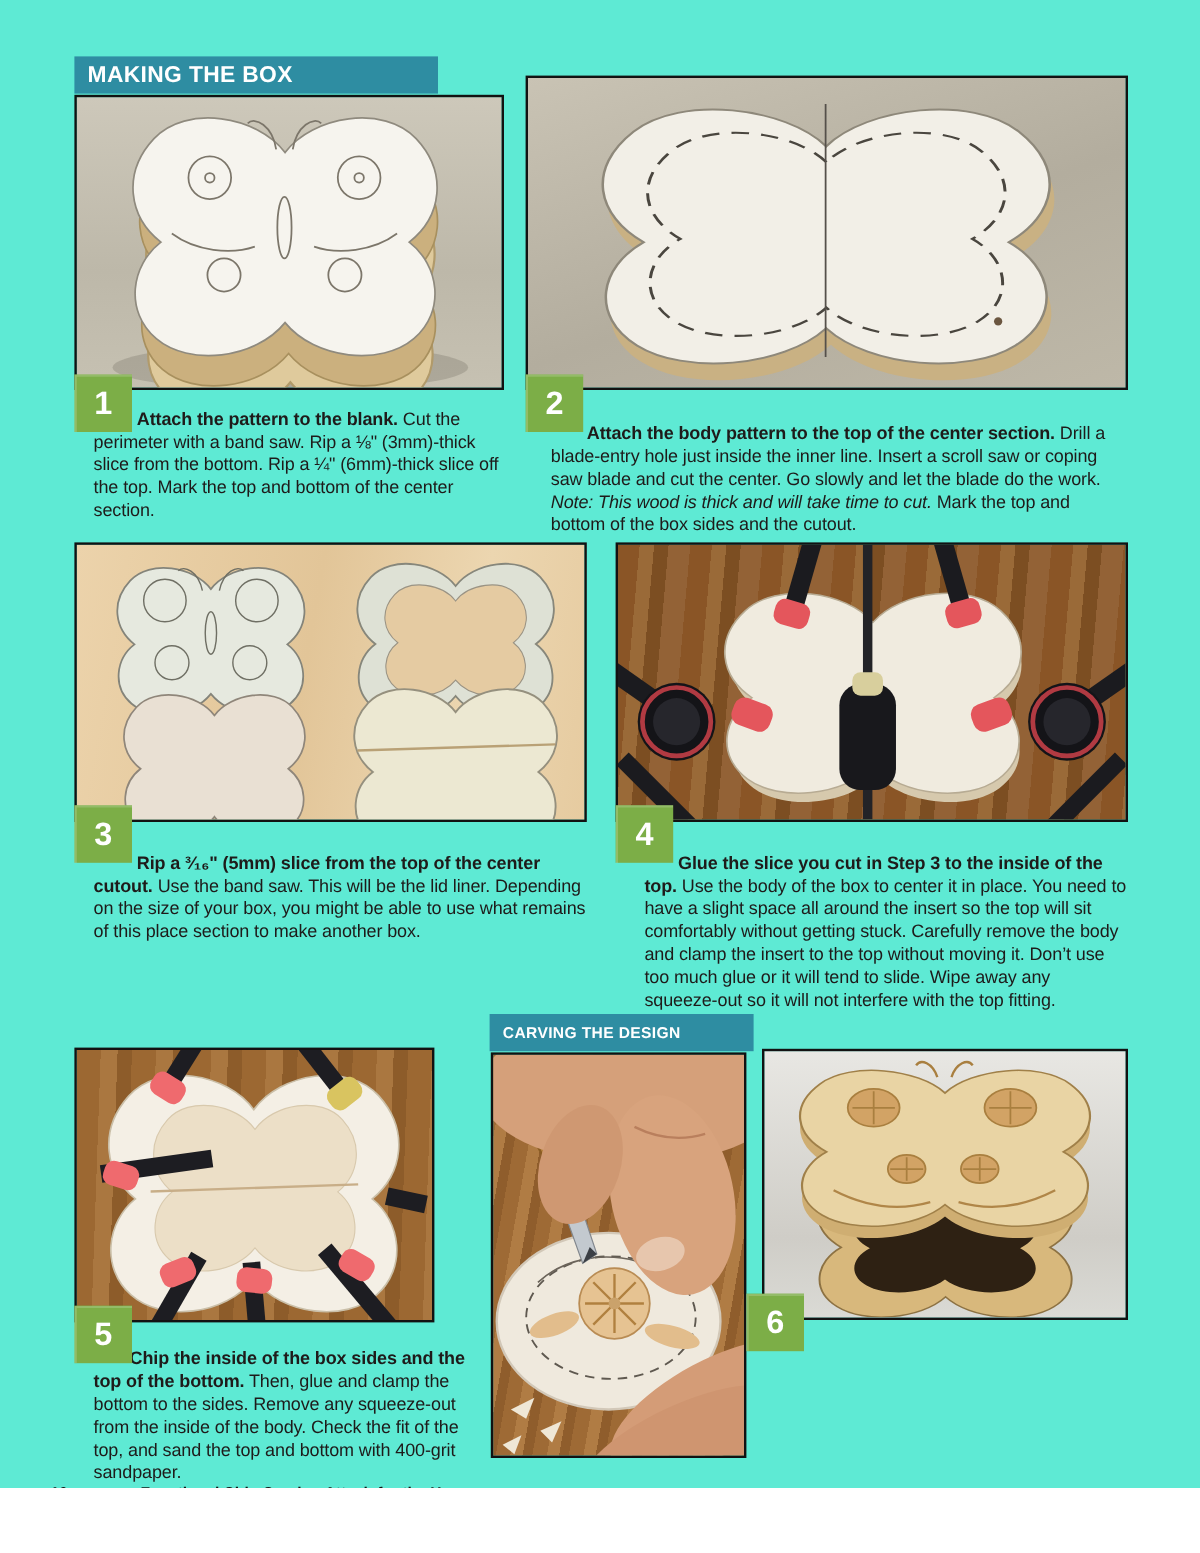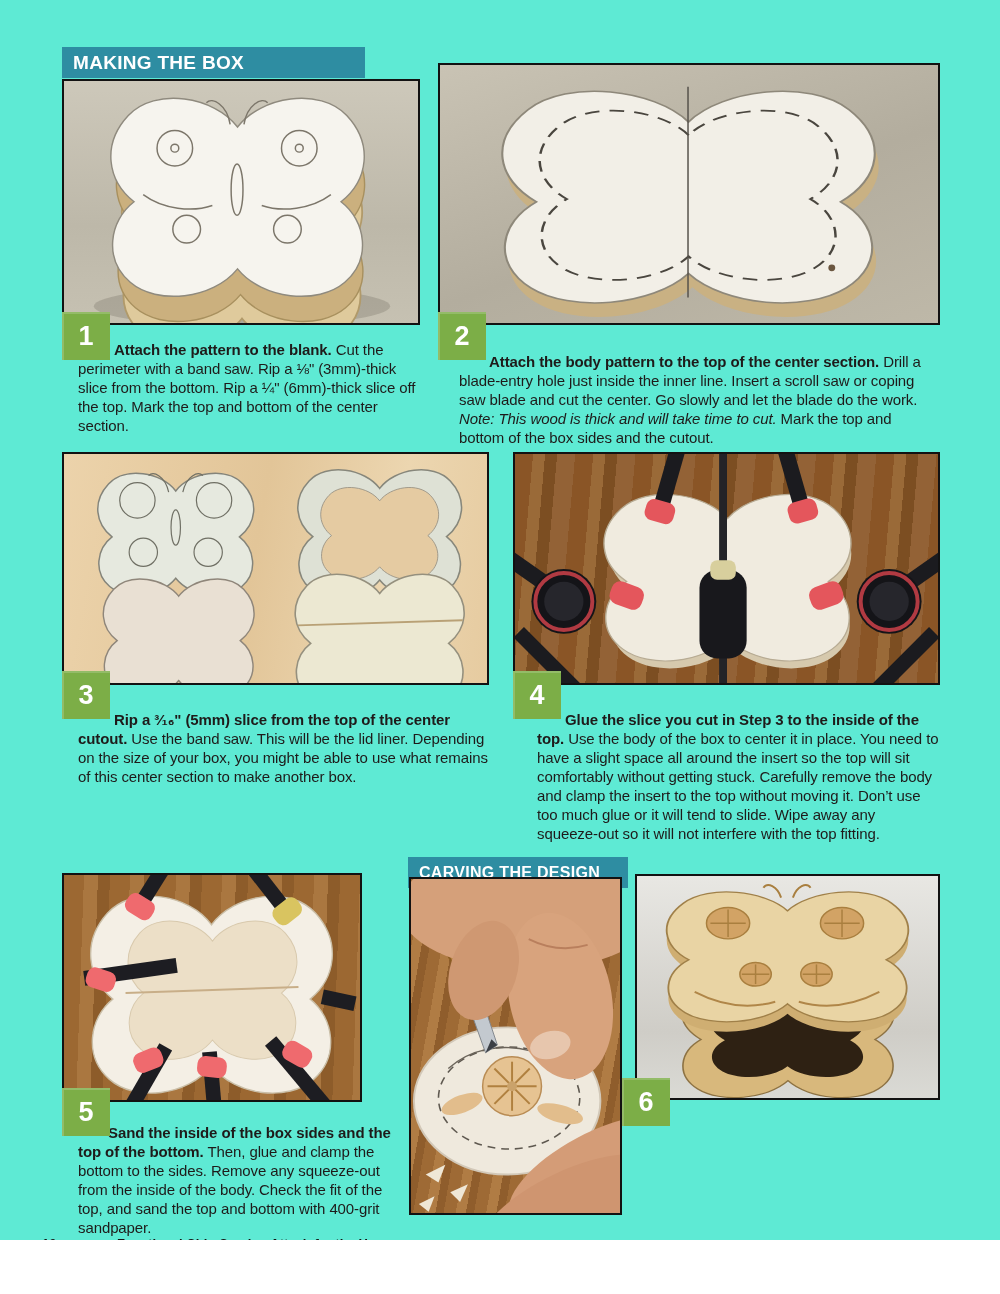--- a/index.html
+++ b/index.html
@@ -130,26 +130,26 @@
       <g transform="rotate(45 30 210)">
           <rect x="-10" y="202" width="95" height="15" fill="#1b1b1f"></rect>
         </g>
       <g transform="rotate(-45 397 210)">
           <rect x="342" y="202" width="95" height="15" fill="#1b1b1f"></rect>
         </g>
     </svg>
   </figure>
 
   <div class="badge" style="left:62px;top:671px;">3</div>
-  <p class="caption" style="left:78px;top:695px;width:414px;text-indent:36px;"><span class="lead">Rip a ³⁄₁₆" (5mm) slice from the top of the center cutout.</span><span> Use the band saw. This will be the lid liner. Depending on the size of your box, you might be able to use what remains of this center section to make another box.</span></p>
+  <p class="caption" style="left:78px;top:695px;width:414px;text-indent:36px;"><span class="lead">Rip a ³⁄₁₆" (5mm) slice from the top of the center cutout.</span><span> Use the band saw. This will be the lid liner. Depending on the size of your box, you might be able to use what remains of this place section to make another box.</span></p>
 
   <div class="badge" style="left:513px;top:671px;">4</div>
   <p class="caption" style="left:537px;top:695px;width:403px;text-indent:28px;"><span class="lead">Glue the slice you cut in Step 3 to the inside of the top.</span><span> Use the body of the box to center it in place. You need to have a slight space all around the insert so the top will sit comfortably without getting stuck. Carefully remove the body and clamp the insert to the top without moving it. Don’t use too much glue or it will tend to slide. Wipe away any squeeze-out so it will not interfere with the top fitting.</span></p>
 
-  <div class="banner" style="left:408px;top:845px;width:220px;font-size:16px;margin-top:12px;">CARVING THE DESIGN</div>
+  <div class="banner" style="left:408px;top:845px;width:220px;font-size:13px;">CARVING THE DESIGN</div>
 
   <figure class="photo" style="left:62px;top:873px;width:300px;height:229px;background:repeating-linear-gradient(92deg,#9c6832 0 20px,#aa7740 20px 34px,#8d5c2a 34px 46px);" aria-label="Box bottom glued and clamped to the butterfly box sides">
     <svg viewBox="0 0 300 229">
       <use href="#bfly" transform="translate(10,6) scale(0.93,0.97)" fill="#f4efe5" stroke="#cabfa8" stroke-width="1.5"></use>
       <use href="#bfly" transform="translate(53,36) scale(0.65,0.68)" fill="#ecdfc7" stroke="#d8c9ad" stroke-width="1.5"></use>
       <line x1="62" y1="120" x2="238" y2="114" stroke="#c8ae88" stroke-width="2"></line>
       <g transform="rotate(32 78 30)">
           <rect x="70" y="-70" width="15" height="100" fill="#1d1d22"></rect>
           <rect x="63" y="22" width="30" height="21" rx="8" fill="#ef6a6e"></rect>
         </g>
@@ -232,20 +232,20 @@
         <line x1="168" y1="100" x2="196" y2="100"></line>
           <line x1="182" y1="90" x2="182" y2="110"></line>
       </g>
       <path d="M146,22 C142,10 132,6 128,12 M158,22 C162,10 172,6 176,12" stroke="#a97f3f" fill="none" stroke-width="2"></path>
       <path d="M58,118 C85,132 112,136 140,128" stroke="#b08648" fill="none" stroke-width="2"></path>
       <path d="M246,118 C219,132 192,136 164,128" stroke="#b08648" fill="none" stroke-width="2"></path>
     </svg>
   </figure>
 
   <div class="badge" style="left:62px;top:1088px;">5</div>
-  <p class="caption" style="left:78px;top:1108px;width:326px;text-indent:30px;"><span class="lead">Sand the inside of the box sides and the top of the bottom.</span><span> Then, glue and clamp the bottom to the sides. Remove any squeeze-out from the inside of the body. Check the fit of the top, and sand the top and bottom with 400-grit sandpaper.</span></p>
+  <p class="caption" style="left:78px;top:1108px;width:326px;text-indent:30px;"><span class="lead">Chip the inside of the box sides and the top of the bottom.</span><span> Then, glue and clamp the bottom to the sides. Remove any squeeze-out from the inside of the body. Check the fit of the top, and sand the top and bottom with 400-grit sandpaper.</span></p>
 
   <div class="badge" style="left:622px;top:1078px;">6</div>
 
   <span class="footer" id="pgnum">10</span>
   <span class="footer" id="booktitle">Functional Chip Carving Attach for the Home</span>
 
 </div>
 
 </body></html>

